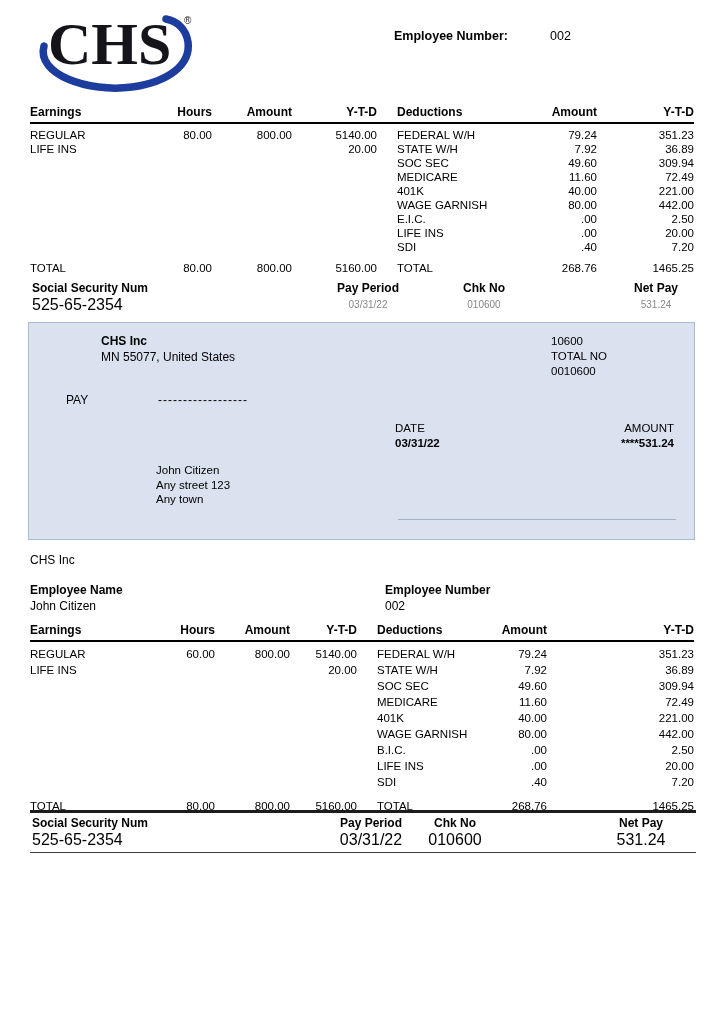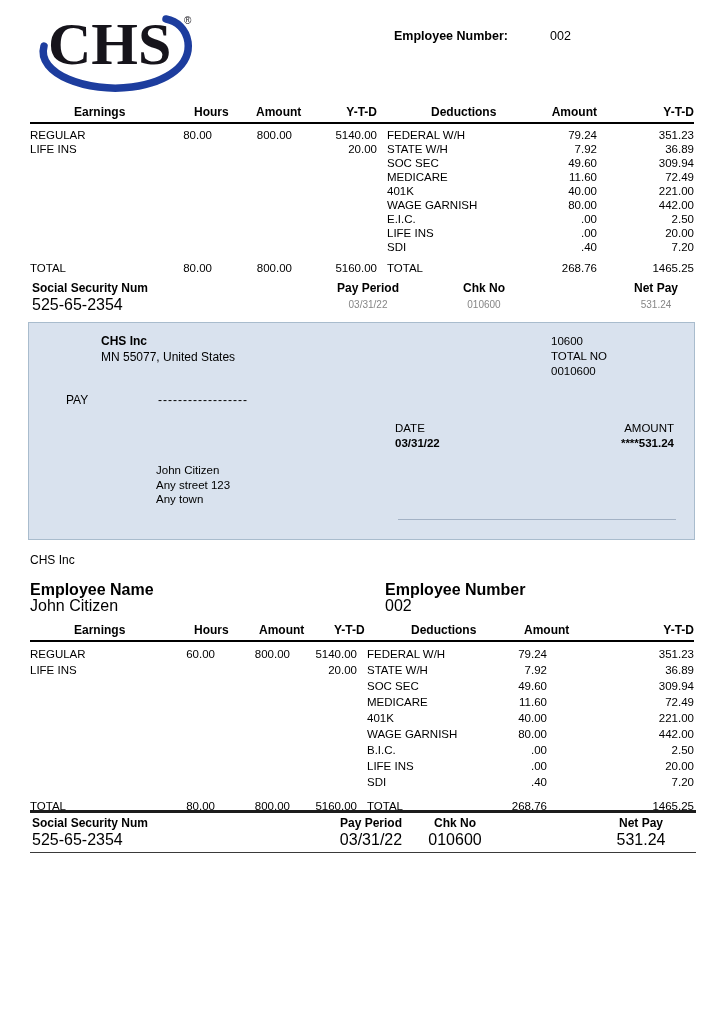--- a/index.html
+++ b/index.html
@@ -19,32 +19,32 @@
   .emp-header .lbl{font-weight:bold;width:156px;}
 
   
   .stub{position:absolute;left:30px;width:664px;}
   .stub-top{top:104px;}
   .stub-bottom{top:622px;}
   .t-grid{display:grid;}
   .grid-top{grid-template-columns:120px 62px 80px 85px 128px 92px 97px;}
   .grid-bot{grid-template-columns:120px 65px 75px 67px 123px 67px 147px;}
   .t-head{border-bottom:2px solid #000;padding-bottom:2px;}
-  .t-head .cell{font-weight:bold;font-size:12px;line-height:16px;margin-left:44px;}
+  .t-head .cell{font-weight:bold;font-size:12px;line-height:16px;}
   .t-body{padding-top:4px;}
   .stub-top .t-body .cell{font-size:11.5px;line-height:14px;}
   .stub-bottom .t-body .cell{font-size:11.5px;line-height:16px;}
   .t-total .cell{font-size:11.5px;line-height:15px;}
   .stub-top .t-total{margin-top:7px;}
   .stub-bottom .t-total{margin-top:9px;}
   .t-row{display:contents;}
   .cell{white-space:pre;}
   .cell.c0{text-align:left;}
   .cell.c1,.cell.c2,.cell.c3,.cell.c5,.cell.c6{text-align:right;}
-  .cell.c4{text-align:left;padding-left:10px;}
+  .cell.c4{text-align:left;padding-left:20px;}
 
   
   .summary{position:absolute;left:30px;width:666px;height:36px;}
   .summary-top{top:281px;}
   .summary-bottom{top:810px;border-top:3px solid #1c1c1c;border-bottom:1px solid #3a3a3a;height:39px;}
   .sum-col{position:absolute;text-align:center;width:132px;}
   .sum-col .lbl{font-weight:bold;font-size:12px;line-height:15px;}
   .sum-col .val{font-size:16px;line-height:15px;margin-top:1px;}
   .summary-top .val.dim{color:#868686;font-size:10px;}
   .summary .ssn{left:2px;text-align:left;width:220px;}
@@ -65,21 +65,21 @@
   .pay-amount-words{font-style:italic;width:360px;}
   .pay-dashes{margin-left:32px;letter-spacing:1px;}
   .date-block{position:absolute;left:366px;top:98px;font-size:11.5px;line-height:15px;}
   .amount-block{position:absolute;right:20px;top:98px;font-size:11.5px;line-height:15px;text-align:right;}
   .bold{font-weight:bold;}
   .payee-block{position:absolute;left:127px;top:140px;font-size:11.5px;line-height:14.5px;}
   .sig-line{position:absolute;left:369px;top:196px;width:278px;height:1px;background:#a3b2c5;}
 
   
   .bottom-co{position:absolute;left:30px;top:553px;font-size:12px;}
-  .emp-block{position:absolute;top:582px;font-size:16px;line-height:16px;}
+  .emp-block{position:absolute;top:582px;font-size:12px;line-height:16px;}
   .emp-name{left:30px;}
   .emp-num{left:385px;}
   .emp-block .lbl{font-weight:bold;}
 </style>
 </head>
 <body>
 
 <div class="page">
 
   <div class="logo">

